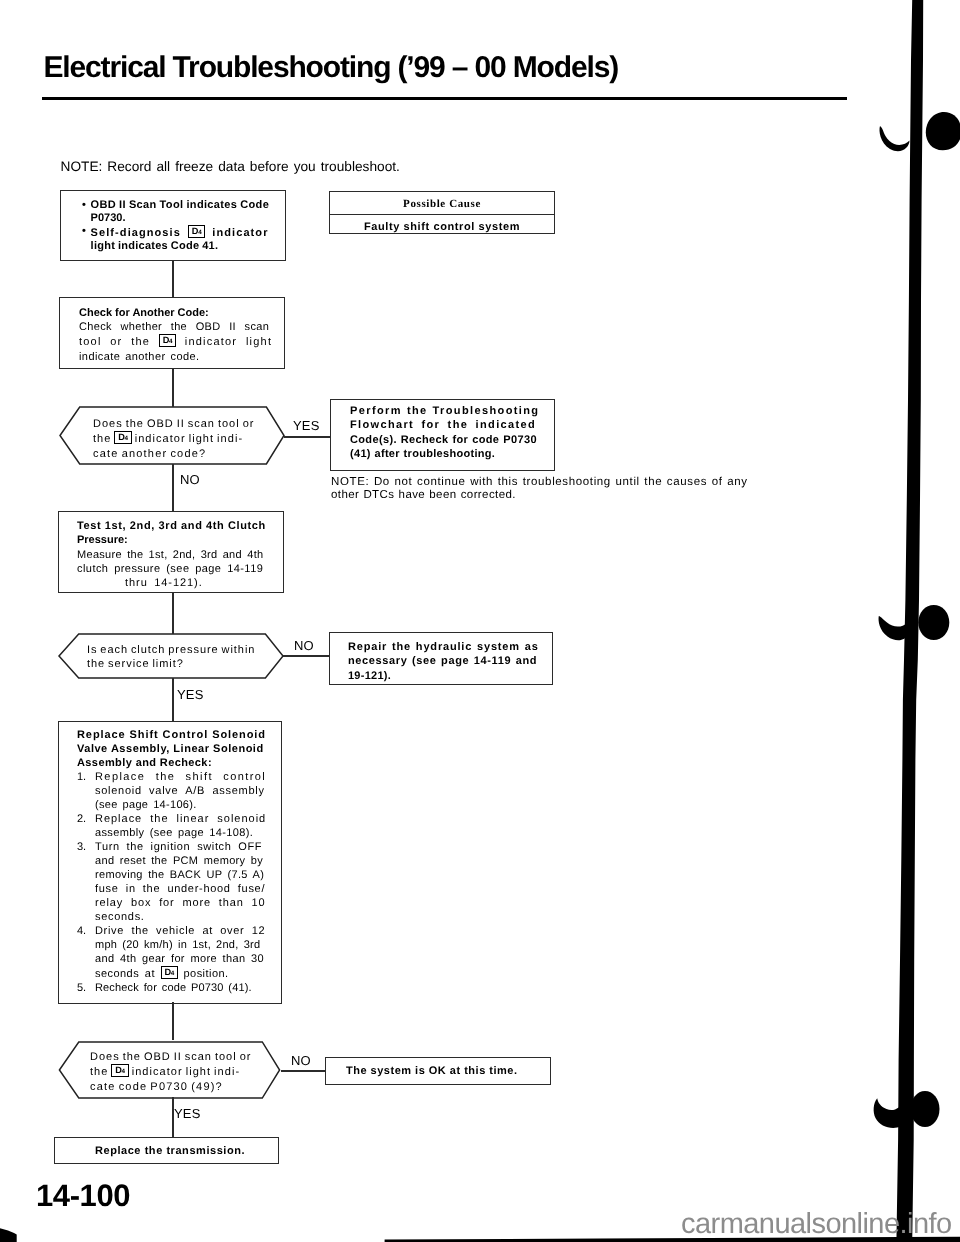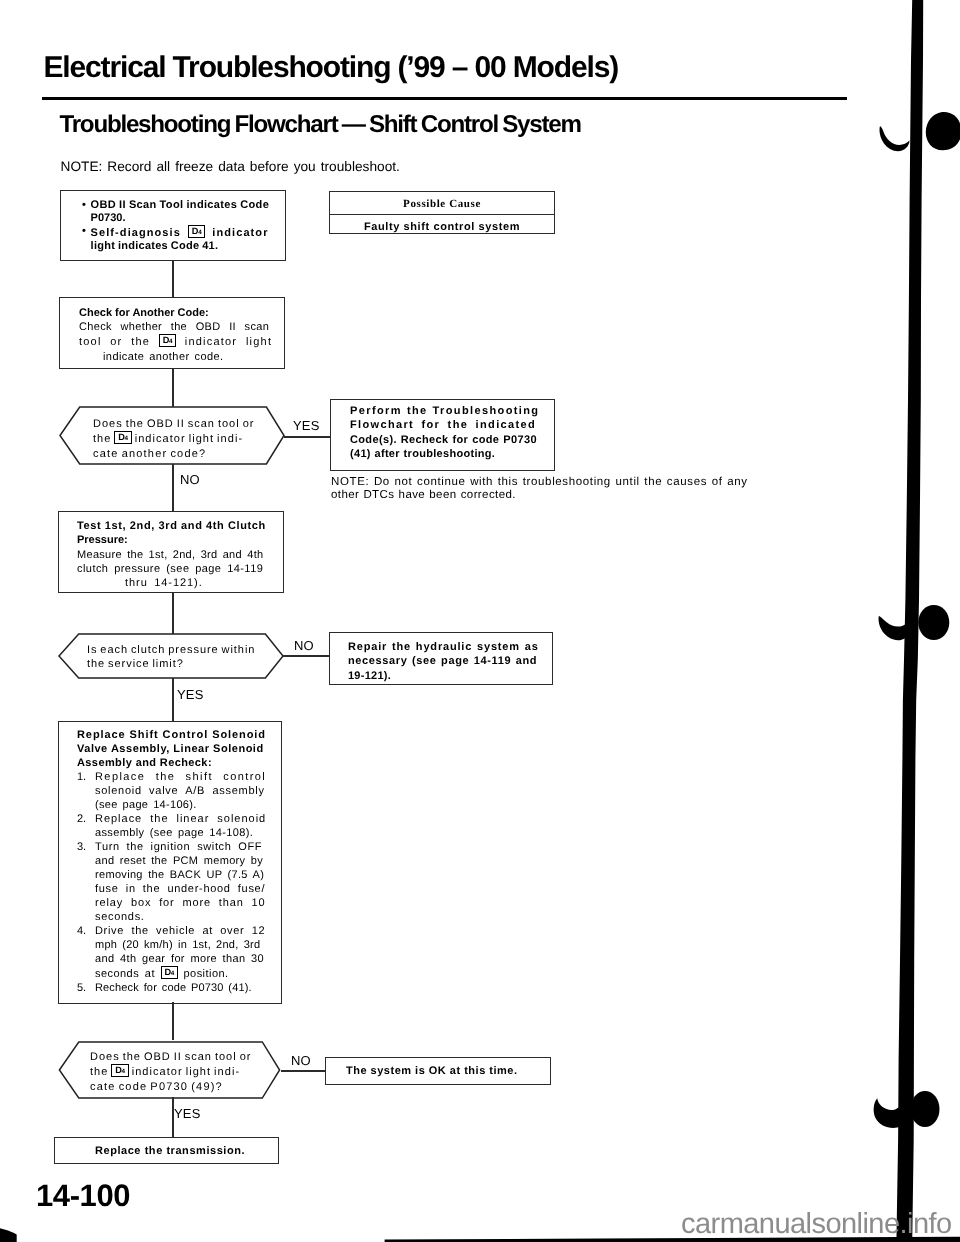--- a/index.html
+++ b/index.html
@@ -110,42 +110,41 @@
 
   #spine{left:860px;top:0;}
   #bottomArt{left:0;top:1220px;}
 </style>
 </head>
 <body>
 
 <div class="page">
   <div class="abs" id="pageTitle">Electrical Troubleshooting (’99 – 00 Models)</div>
   <div class="abs" id="titleRule"></div>
-  <div class="abs" id="sectionTitle">Troubleshooting Flowchart — Shift Control System</div>
   <div class="abs" id="noteLine">NOTE:  Record all freeze data before you troubleshoot.</div>
 
   <div class="abs fbox" id="pcBox">
     <div class="pcrow" id="pcHead"><span style="letter-spacing: 0.6px; font-family: Liberation Serif, serif;">Possible Cause</span></div>
     <div class="pcrow" id="pcBody"><span style="letter-spacing: 0.6px;">Faulty shift control system</span></div>
   </div>
 
   <div class="abs fbox" id="box1">
     <div class="bul">
         <span class="bdot">•</span>
         <span class="btxt"><span style="letter-spacing: 0.35px; word-spacing: -0.4px;">OBD II Scan Tool indicates Code</span><br><span>P0730.</span></span>
       </div>
     <div class="bul">
         <span class="bdot">•</span>
         <span class="btxt"><span style="letter-spacing: 1.08px; word-spacing: 3px;">Self-diagnosis <span class="d4">D<sub>4</sub></span> indicator</span><br><span style="letter-spacing: 0.25px; word-spacing: -0.4px;">light indicates Code 41.</span></span>
       </div>
   </div>
 
   <div class="abs fbox" id="box2">
     <div class="bold"><span>Check for Another Code:</span></div>
-    <div><span style="letter-spacing: 0.35px; word-spacing: 5.2px;">Check whether the OBD II scan</span><br><span style="letter-spacing: 1.2px; word-spacing: 4.5px;">tool or the <span class="d4">D<sub>4</sub></span> indicator light</span><br><span style="letter-spacing: 0.42px; word-spacing: 1.5px; margin-left: 24px;">indicate another code.</span></div>
+    <div><span style="letter-spacing: 0.35px; word-spacing: 5.2px;">Check whether the OBD II scan</span><br><span style="letter-spacing: 1.2px; word-spacing: 4.5px;">tool or the <span class="d4">D<sub>4</sub></span> indicator light</span><br><span style="letter-spacing: 0.42px; word-spacing: 1.5px;">indicate another code.</span></div>
   </div>
 
   <div class="abs hexwrap" id="hex1">
     <svg class="hexsvg" viewBox="0 0 226 59">
         <polygon points="1,29.5 20.7,1 207.4,1 225,29.5 207.4,58 20.7,58" fill="#fff" stroke="#222" stroke-width="1.5" stroke-linejoin="miter"></polygon>
       </svg>
     <div class="hextext"><span style="letter-spacing: 1px; word-spacing: -1.1px;">Does the OBD II scan tool or</span><br><span style="letter-spacing: 1.05px; word-spacing: -1.1px;">the <span class="d4">D<sub>4</sub></span> indicator light indi-</span><br><span style="letter-spacing: 1.2px; word-spacing: -1.2px;">cate another code?</span></div>
   </div>
 
   <div class="abs fbox" id="box3">

